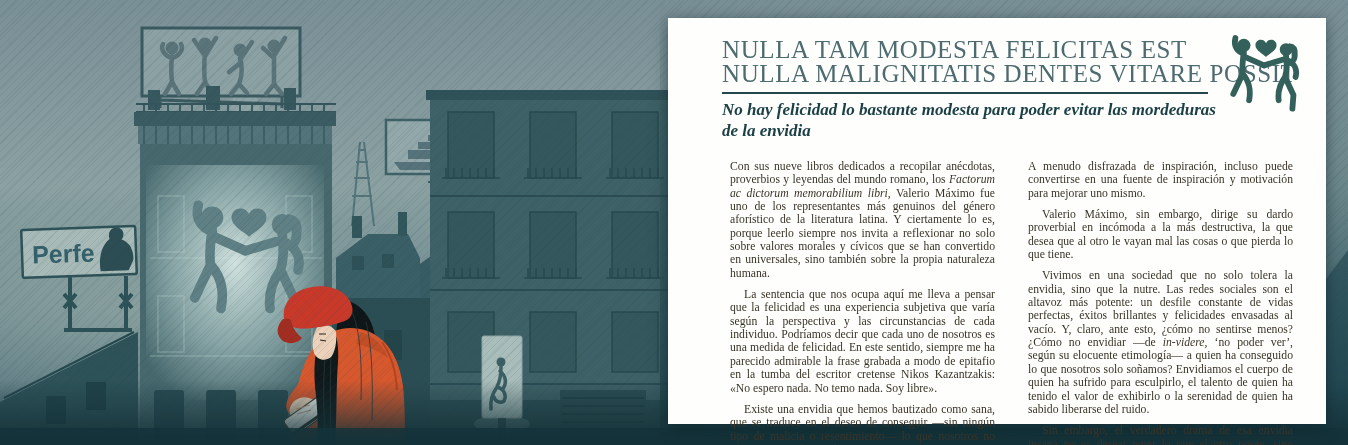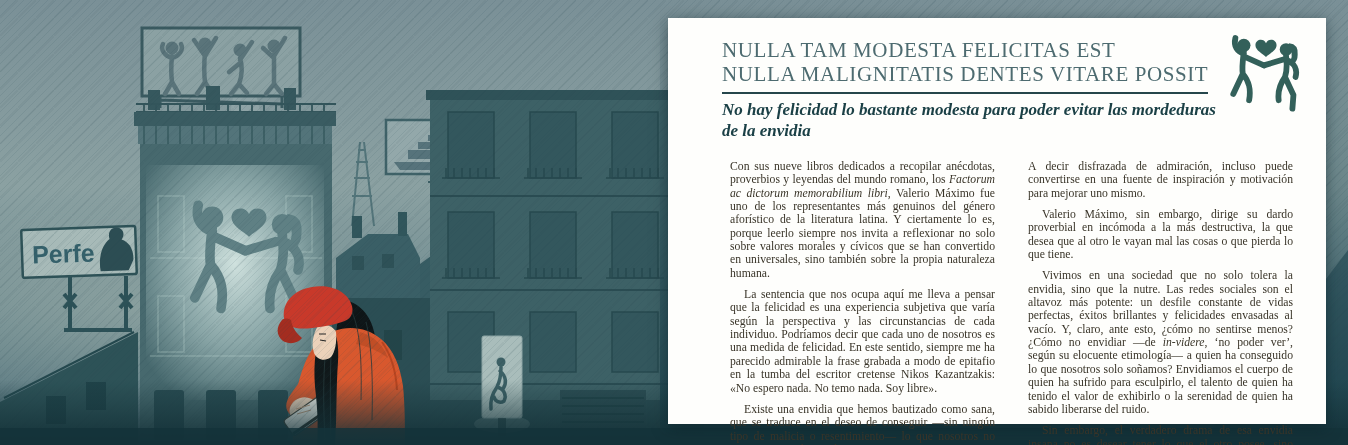--- a/index.html
+++ b/index.html
@@ -9,21 +9,21 @@
   }
   #scene{position:absolute;left:0;top:0;width:1348px;height:445px;display:block;}
   
   .panel{
     position:absolute;left:668px;top:18px;width:658px;height:406px;
     background:#fefefc;box-shadow:0 3px 14px rgba(8,28,34,.5);
     box-sizing:border-box;padding:20px 24px 0 54px;
   }
   .title{
     margin:0;font-family:"Liberation Serif",serif;font-weight:400;
-    font-size:21px;line-height:24px;letter-spacing:.6px;color:#4d6b70;
+    font-size:25px;line-height:24px;letter-spacing:.6px;color:#4d6b70;
   }
   .rule{width:486px;border:none;border-top:2px solid #25464b;margin:6px 0 5px 0;}
   .subtitle{
     margin:0;font-style:italic;font-weight:700;font-size:17px;line-height:21px;
     color:#1b4046;width:500px;
   }
   .header-icon{position:absolute;left:560px;top:16px;width:76px;height:86px;}
   .body-cols{display:flex;gap:17px;margin-top:11px;}
   .col{width:281px;}
   .para{
@@ -252,19 +252,19 @@
     <use href="#coupleShape" color="#33605a"></use>
   </svg>
 
   <div class="body-cols">
     <div class="col">
         <p class="para"><span>Con sus nueve libros dedicados a recopilar anécdotas, proverbios y leyendas del mundo romano, los </span><i>Factorum ac dictorum memorabilium libri</i><span>, Valerio Máximo fue uno de los representantes más genuinos del género aforístico de la literatura latina. Y ciertamente lo es, porque leerlo siempre nos invita a reflexionar no solo sobre valores morales y cívicos que se han convertido en universales, sino también sobre la propia naturaleza humana.</span></p>
         <p class="para indent"><span>La sentencia que nos ocupa aquí me lleva a pensar que la felicidad es una experiencia subjetiva que varía según la perspectiva y las circunstancias de cada individuo. Podríamos decir que cada uno de nosotros es una medida de felicidad. En este sentido, siempre me ha parecido admirable la frase grabada a modo de epitafio en la tumba del escritor cretense Nikos Kazantzakis: «No espero nada. No temo nada. Soy libre».</span></p>
         <p class="para indent"><span>Existe una envidia que hemos bautizado como sana, que se traduce en el deseo de conseguir —sin ningún tipo de malicia o resentimiento— lo que nosotros no tenemos pero el otro sí.</span></p>
       </div>
     <div class="col">
-        <p class="para"><span>A decir disfrazada de admiración, incluso puede convertirse en una fuente de inspiración y motivación para mejorar uno mismo.</span></p>
+        <p class="para"><span>A menudo disfrazada de inspiración, incluso puede convertirse en una fuente de inspiración y motivación para mejorar uno mismo.</span></p>
         <p class="para indent"><span>Valerio Máximo, sin embargo, dirige su dardo proverbial en incómoda a la más destructiva, la que desea que al otro le vayan mal las cosas o que pierda lo que tiene.</span></p>
         <p class="para indent"><span>Vivimos en una sociedad que no solo tolera la envidia, sino que la nutre. Las redes sociales son el altavoz más potente: un desfile constante de vidas perfectas, éxitos brillantes y felicidades envasadas al vacío. Y, claro, ante esto, ¿cómo no sentirse menos? ¿Cómo no envidiar —de </span><i>in-videre</i><span>, ‘no poder ver’, según su elocuente etimología— a quien ha conseguido lo que nosotros solo soñamos? Envidiamos el cuerpo de quien ha sufrido para esculpirlo, el talento de quien ha tenido el valor de exhibirlo o la serenidad de quien ha sabido liberarse del ruido.</span></p>
         <p class="para indent"><span>Sin embargo, el verdadero drama de esa envidia insana no es desear tener lo que el otro posee, sino querer que deje de tenerlo. Es una pasión negativa que erosiona el reconocimiento y excluye la posibilidad de la alegría compartida. La clave, quizá, radica en aceptar nuestra fragilidad y entender que la envidia habla más de nuestros deseos frustrados que de las virtudes de los demás.</span></p>
       </div>
   </div>
 </div>
 
 </body></html>

